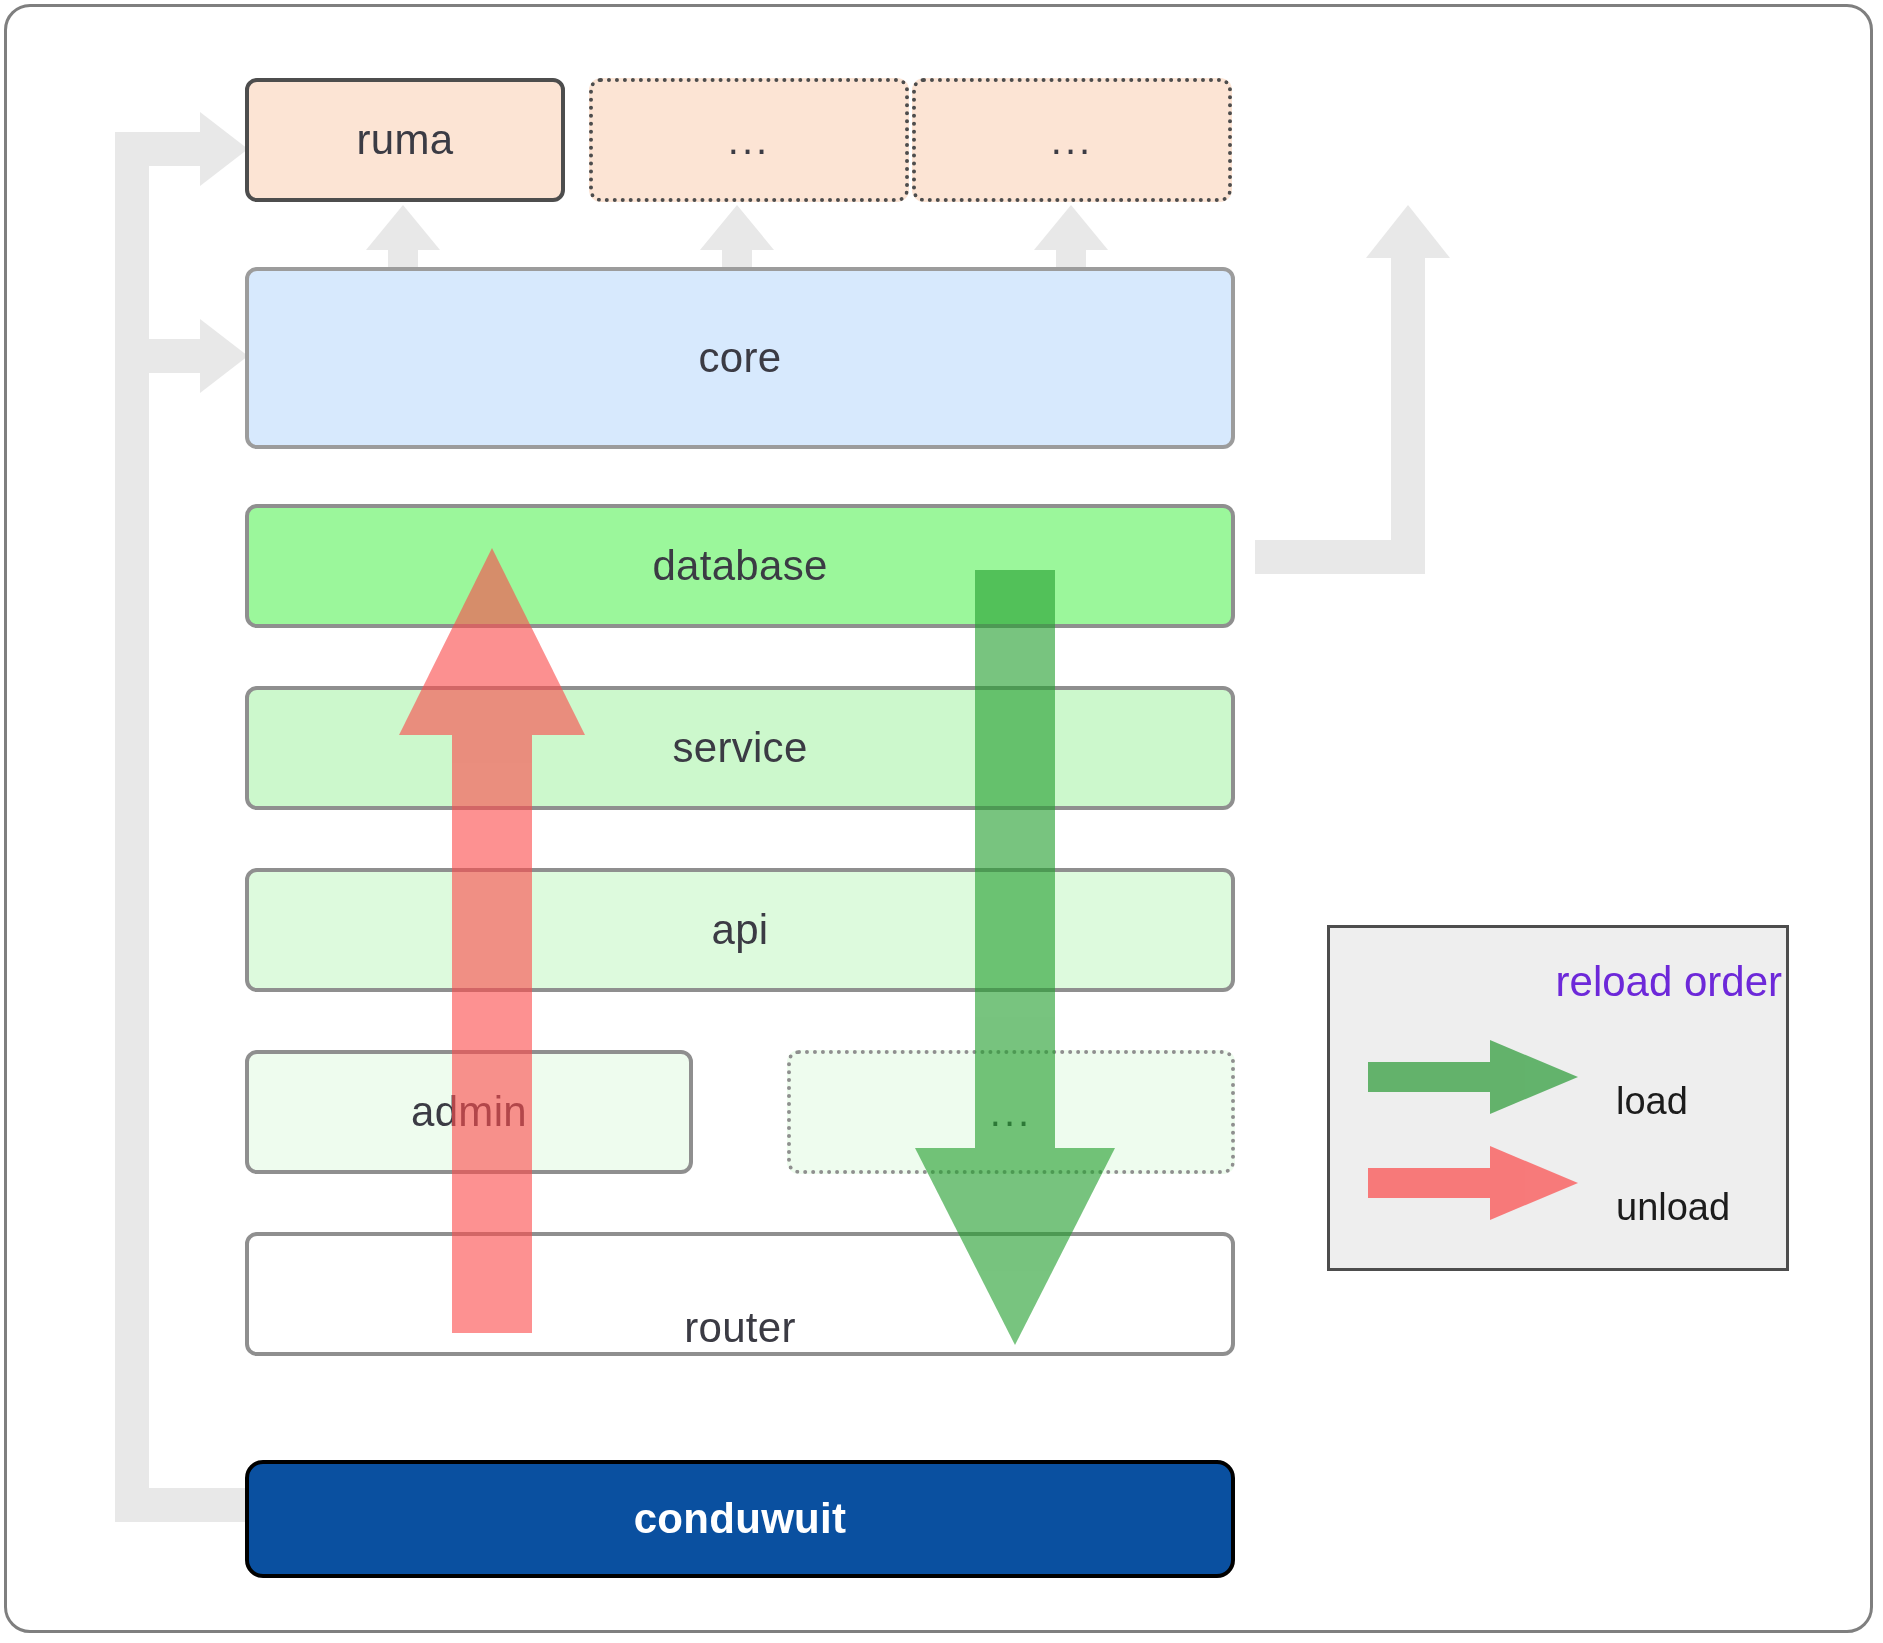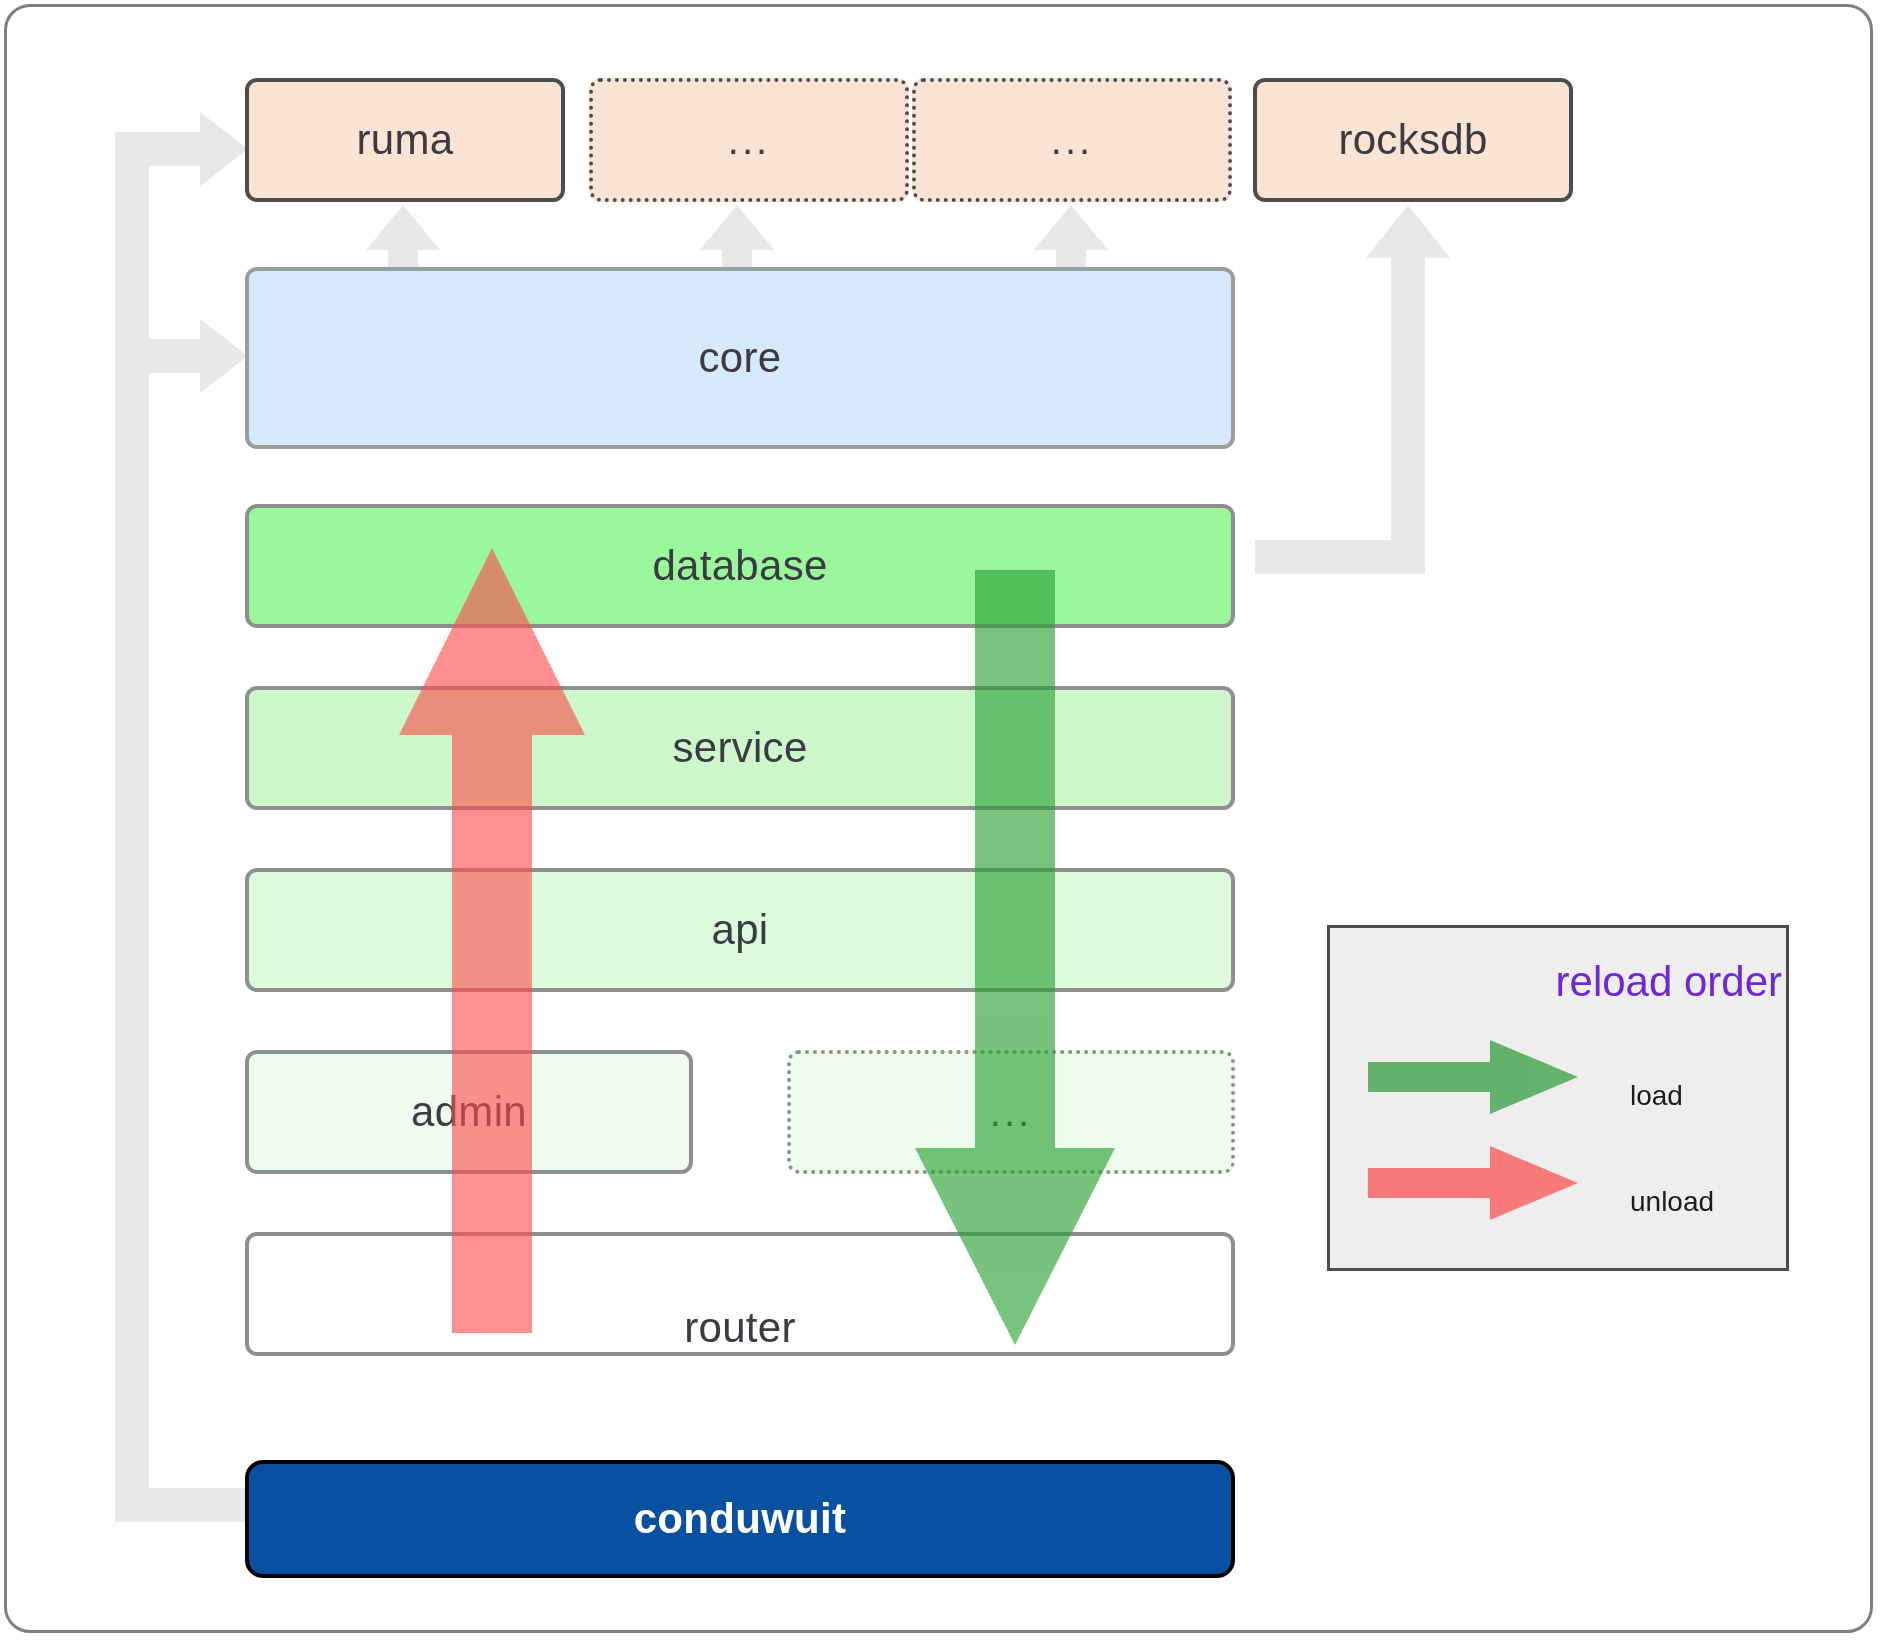--- a/index.html
+++ b/index.html
@@ -92,22 +92,22 @@
   .legend-title {
     position: absolute;
     left: 0; right: 4px;
     top: 30px;
     text-align: right;
     font-size: 42px;
     color: #6d28d9;
   }
   .legend-label {
     position: absolute;
-    left: 300px;
-    font-size: 28px;
+    left: 286px;
+    font-size: 38px;
     color: #1c1c1c;
   }
   .legend-label.load   { top: 152px; }
   .legend-label.unload { top: 258px; }
 
   
   svg.layer {
     position: absolute;
     left: 0; top: 0;
     width: 1883px;
@@ -154,23 +154,20 @@
 
   <div class="node orange" style="left:245px;  top:78px;  width:320px; height:124px;">
     <span>ruma</span>
   </div>
   <div class="node orange dotted dots" style="left:589px; top:78px; width:320px; height:124px;">
     <span>...</span>
   </div>
   <div class="node orange dotted dots" style="left:912px; top:78px; width:320px; height:124px;">
     <span>...</span>
   </div>
-  <div class="node orange" style="left:1253px; top:78px; width:320px; height:124px;">
-    <span>rocksdb</span>
-  </div>
 
   <div class="node core" style="left:245px; top:267px; width:990px; height:182px;">
     <span>core</span>
   </div>
 
   <div class="node lvl-database" style="left:245px; top:504px; width:990px; height:124px;">
     <span>database</span>
   </div>
   <div class="node lvl-service" style="left:245px; top:686px; width:990px; height:124px;">
     <span>service</span>

